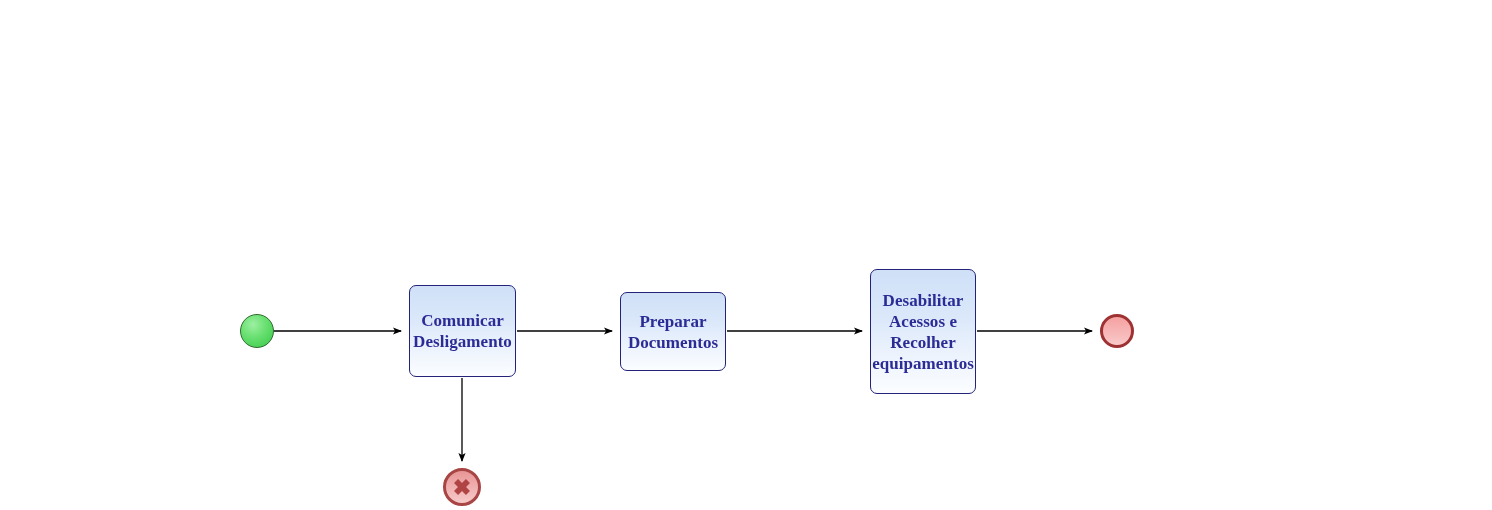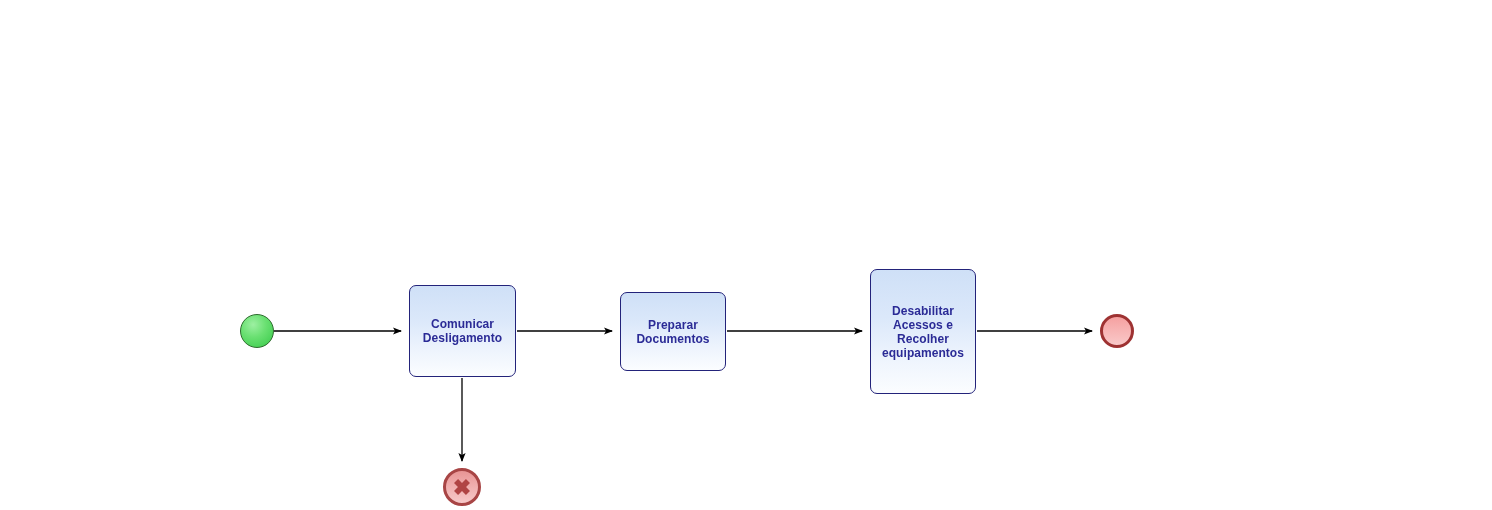--- a/index.html
+++ b/index.html
@@ -32,24 +32,24 @@
     border: 1.6px solid #23237a;
     border-radius: 7px;
     background: linear-gradient(to bottom, #cfe0f7 0%, #dbe8fa 38%, #eef4fd 72%, #fbfdff 100%);
     display: flex;
     align-items: center;
     justify-content: center;
     text-align: center;
   }
   .task-label {
     color: #2b2b96;
-    font-family: Liberation Sans, sans-serif;
-    font-size: 12px;
+    font-family: Liberation Serif, serif;
+    font-size: 17px;
     font-weight: bold;
-    line-height: 14px;
+    line-height: 21px;
     letter-spacing: 0.05px;
     white-space: pre-line;
     padding: 0 5px;
     user-select: none;
   }
   
   .event {
     position: absolute;
     box-sizing: border-box;
     border-radius: 50%;

